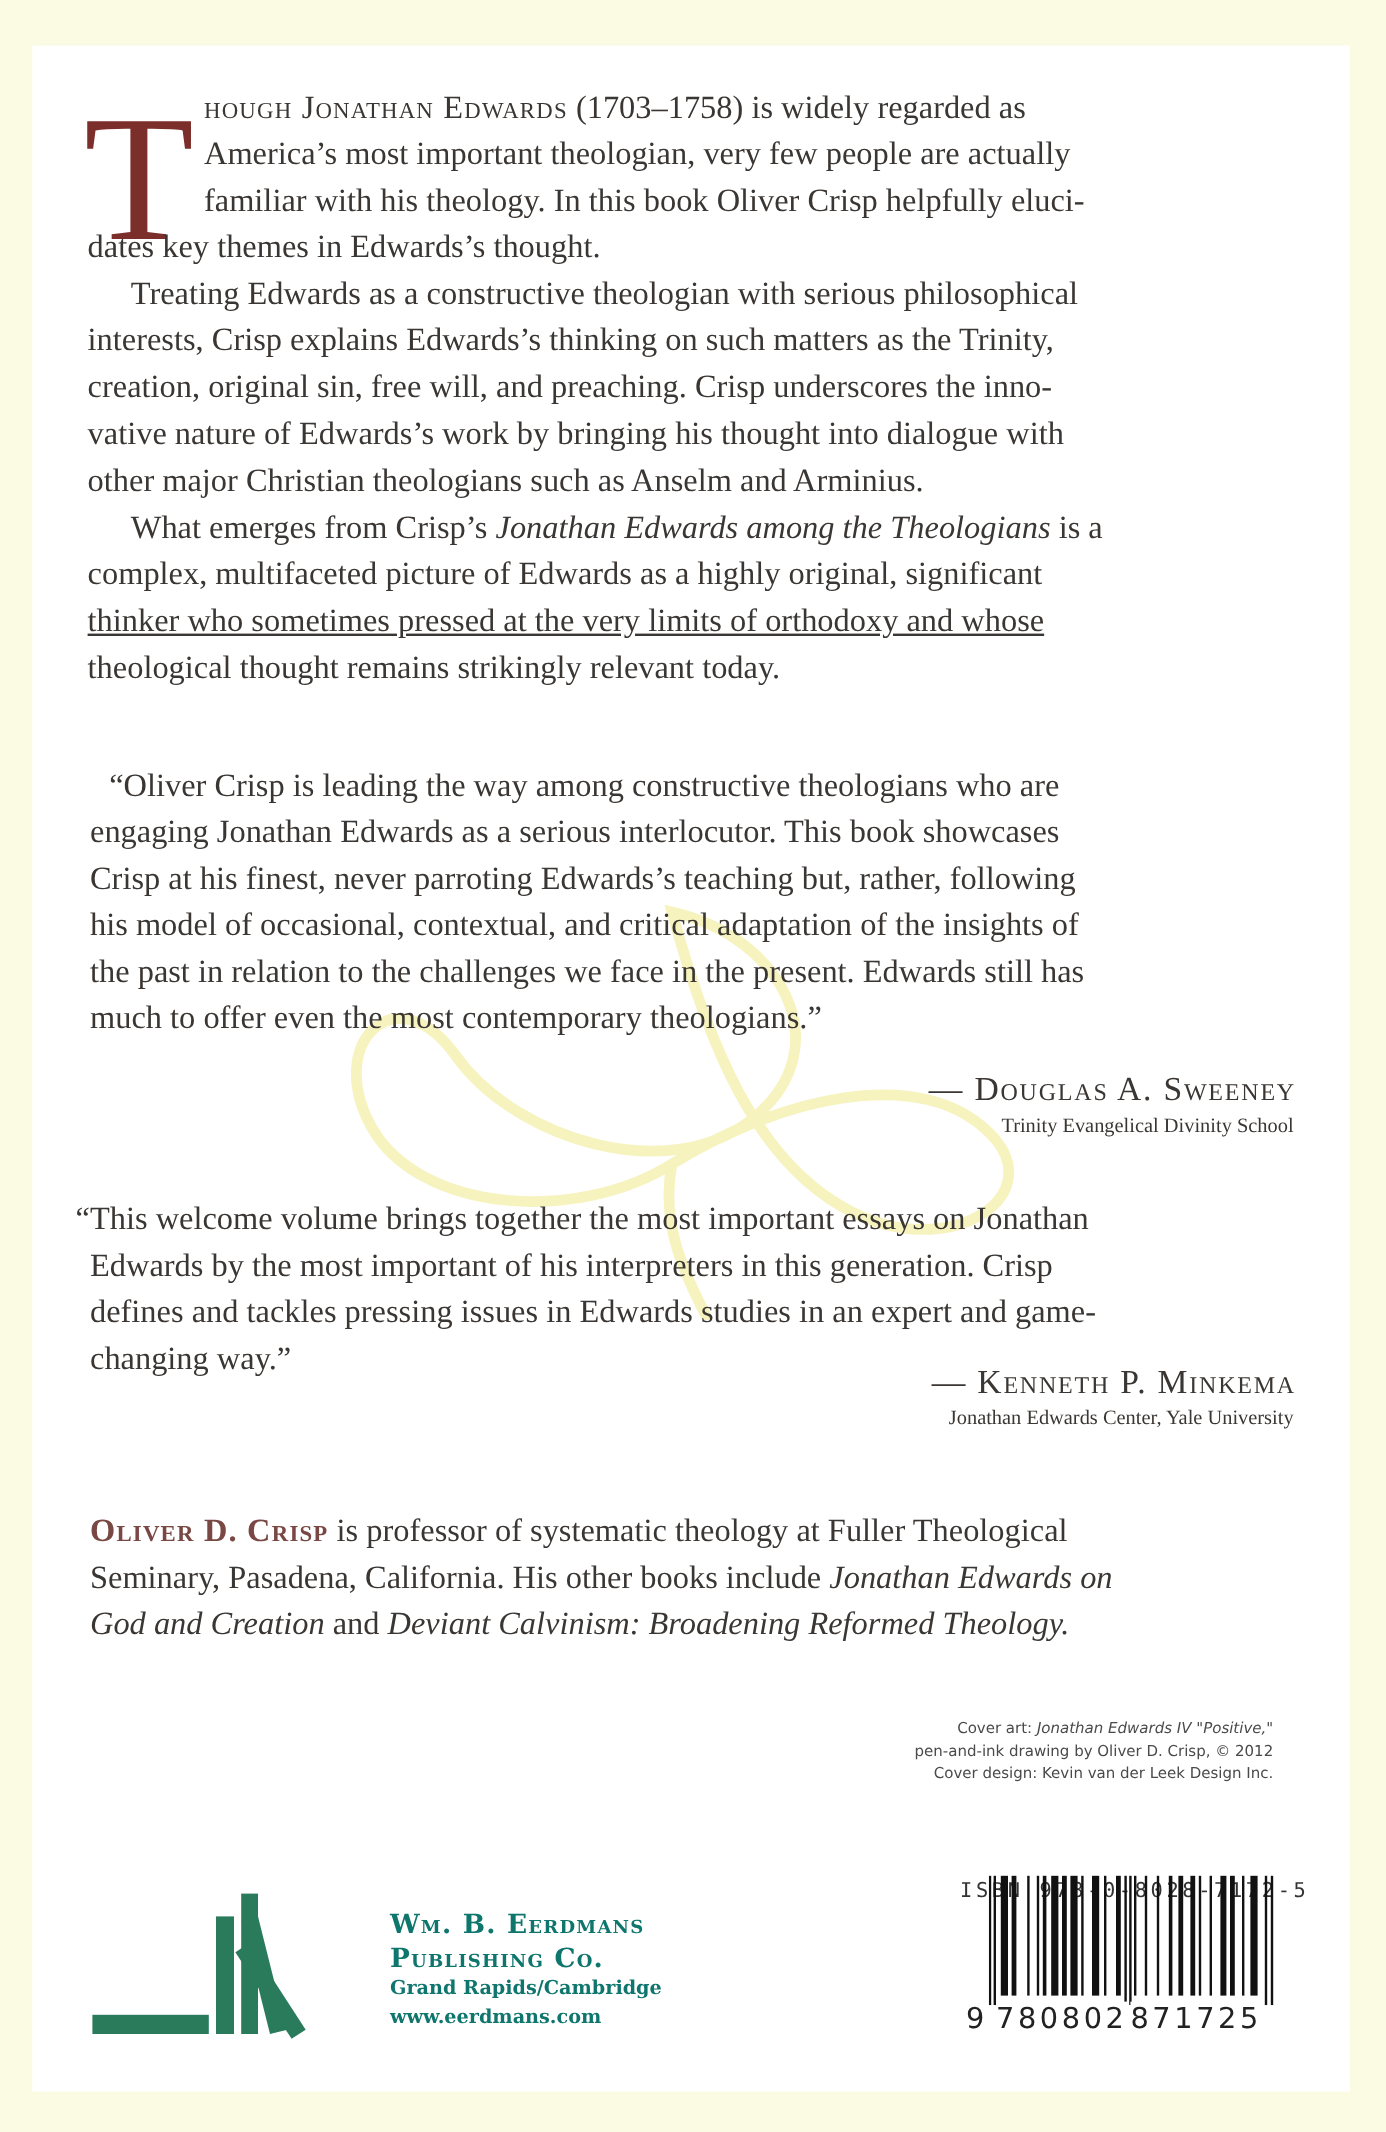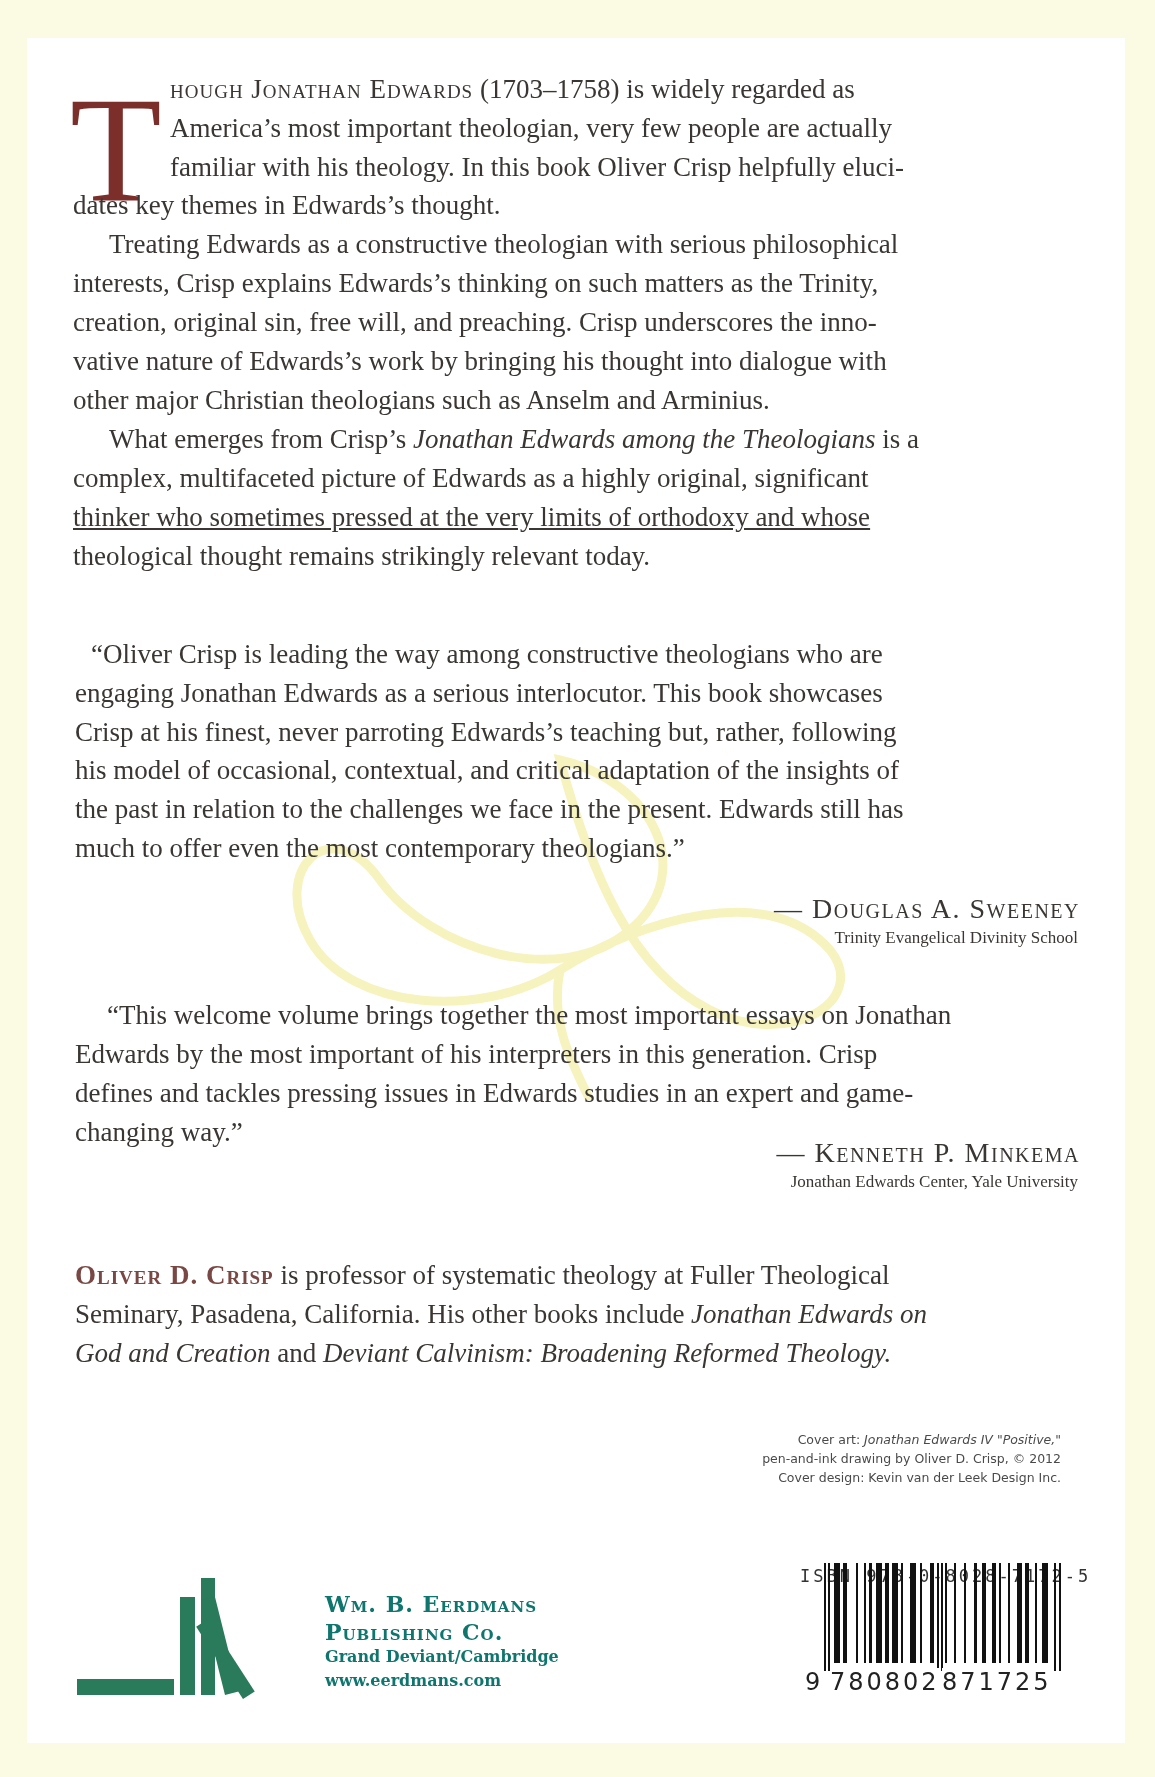--- a/index.html
+++ b/index.html
@@ -66,21 +66,21 @@
 <div class="line" style="left:63px; top:641px;margin-left:28px;">“Oliver Crisp is leading the way among constructive theologians who are</div>
 <div class="line" style="left:75px; top:680px;">engaging Jonathan Edwards as a serious interlocutor. This book showcases</div>
 <div class="line" style="left:75px; top:719px;">Crisp at his finest, never parroting Edwards’s teaching but, rather, following</div>
 <div class="line" style="left:75px; top:757px;">his model of occasional, contextual, and critical adaptation of the insights of</div>
 <div class="line" style="left:75px; top:796px;">the past in relation to the challenges we face in the present. Edwards still has</div>
 <div class="line" style="left:75px; top:835px;">much to offer even the most contemporary theologians.”</div>
 
 <div class="attr-name" style="right:75px; top:893px;">— Douglas A. Sweeney</div>
 <div class="attr-aff" style="right:77px; top:928px;">Trinity Evangelical Divinity School</div>
 
-<div class="line" style="left:63px; top:1002px;margin-left:44px;">“This welcome volume brings together the most important essays on Jonathan</div>
+<div class="line" style="left:63px; top:1002px;">“This welcome volume brings together the most important essays on Jonathan</div>
 <div class="line" style="left:75px; top:1041px;">Edwards by the most important of his interpreters in this generation. Crisp</div>
 <div class="line" style="left:75px; top:1080px;text-align:center;">defines and tackles pressing issues in Edwards studies in an expert and game-</div>
 <div class="line" style="left:75px; top:1119px;">changing way.”</div>
 
 <div class="attr-name" style="right:75px; top:1137px;">— Kenneth P. Minkema</div>
 <div class="attr-aff" style="right:77px; top:1172px;">Jonathan Edwards Center, Yale University</div>
 
 <div class="line" style="left:75px; top:1262px;"><span class="bio-name">Oliver D. Crisp</span><span> is professor of systematic theology at Fuller Theological</span></div>
 <div class="line" style="left:75px; top:1301px;"><span>Seminary, Pasadena, California. His other books include </span><i>Jonathan Edwards on</i></div>
 <div class="line" style="left:75px; top:1340px;"><i>God and Creation</i><span> and </span><i>Deviant Calvinism: Broadening Reformed Theology.</i></div>
@@ -131,14 +131,14 @@
 <div>
   <div class="logo-bar" style="left:77px; top:1679px; width:97px; height:16px;"></div>
   <div class="logo-bar" style="left:180px; top:1597px; width:15px; height:98px;"></div>
   <div class="logo-bar" style="left:201px; top:1578px; width:14px; height:117px;"></div>
   <div class="logo-bar" style="left:225px; top:1597px; width:14px; height:98px; transform:rotate(-14deg); transform-origin:bottom left;"></div>
   <div class="logo-bar" style="left:243px; top:1613px; width:14px; height:86px; transform:rotate(-33deg); transform-origin:bottom left;"></div>
 </div>
 
 <div class="pub" style="top:1591px; font-size:22px; font-variant:small-caps; letter-spacing:1px;">Wm. B. Eerdmans</div>
 <div class="pub" style="top:1619px; font-size:22px; font-variant:small-caps; letter-spacing:1px;">Publishing Co.</div>
-<div class="pub" style="top:1647px; font-size:16px;">Grand Deviant/Cambridge</div>
+<div class="pub" style="top:1647px; font-size:16px;">Grand Rapids/Cambridge</div>
 <div class="pub" style="top:1671px; font-size:16px;">www.eerdmans.com</div>
 
 </body></html>

